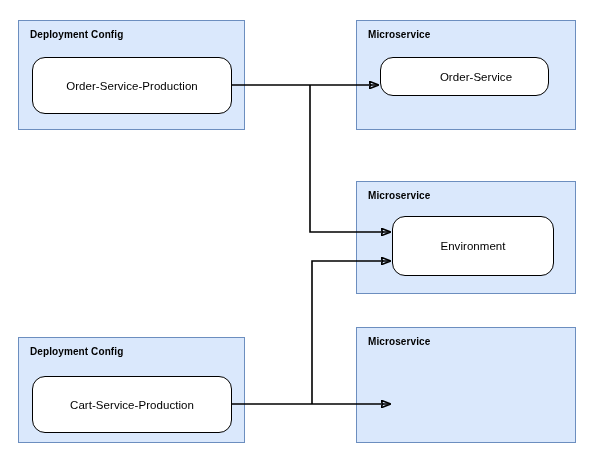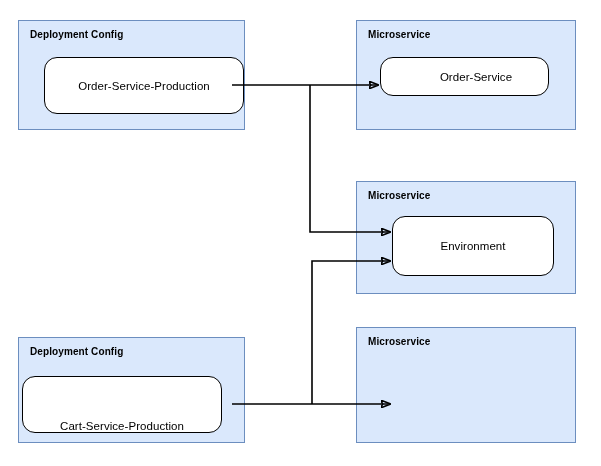--- a/index.html
+++ b/index.html
@@ -69,42 +69,42 @@
   }
 </style>
 </head>
 <body>
 
 <div id="canvas">
 
   <div class="group" id="g0" style="left: 18px; top: 20px; width: 227px; height: 110px;">
     <span class="group-label">Deployment Config</span>
   </div>
-  <div class="node" id="n0" style="left: 44px; top: 57px; width: 200px; height: 57px;">
+  <div class="node" id="n0" style="left: 32px; top: 57px; width: 200px; height: 57px;">
     <span class="node-label">Order-Service-Production</span>
   </div>
 
   <div class="group" id="g1" style="left: 356px; top: 20px; width: 220px; height: 110px;">
     <span class="group-label">Microservice</span>
   </div>
   <div class="node" id="n1" style="left: 380px; top: 57px; width: 169px; height: 39px; padding-left: 23px;">
     <span class="node-label">Order-Service</span>
   </div>
 
   <div class="group" id="g2" style="left: 356px; top: 181px; width: 220px; height: 113px;">
     <span class="group-label">Microservice</span>
   </div>
   <div class="node" id="n2" style="left: 392px; top: 216px; width: 162px; height: 60px;">
     <span class="node-label">Environment</span>
   </div>
 
   <div class="group" id="g3" style="left: 18px; top: 337px; width: 227px; height: 106px;">
     <span class="group-label">Deployment Config</span>
   </div>
-  <div class="node" id="n3" style="left: 22px; top: 376px; width: 200px; height: 57px; align-items: flex-end;">
+  <div class="node" id="n3" style="left: 32px; top: 376px; width: 200px; height: 57px;">
     <span class="node-label">Cart-Service-Production</span>
   </div>
 
   <div class="group" id="g4" style="left: 356px; top: 327px; width: 220px; height: 116px;">
     <span class="group-label">Microservice</span>
   </div>
 
   <svg class="edges" id="edge-layer" viewBox="0 0 601 466" xmlns="http://www.w3.org/2000/svg">
     <defs>
       <marker id="arrow" markerWidth="10" markerHeight="8" refX="9.5" refY="4" orient="auto" markerUnits="userSpaceOnUse">

